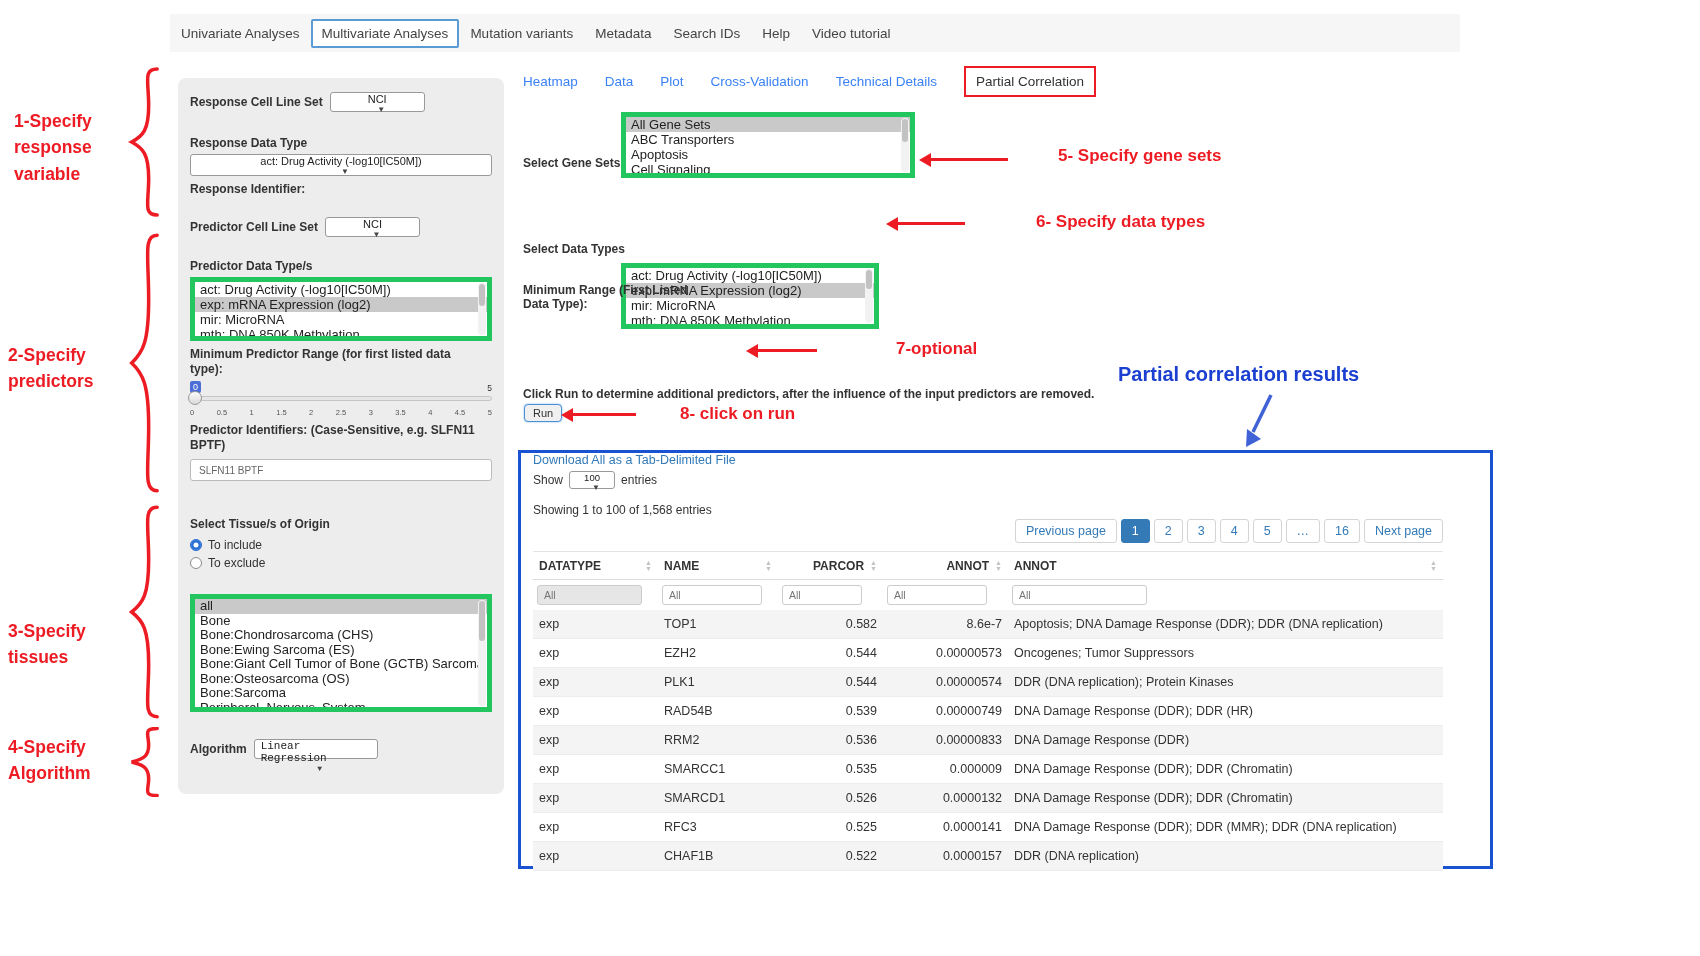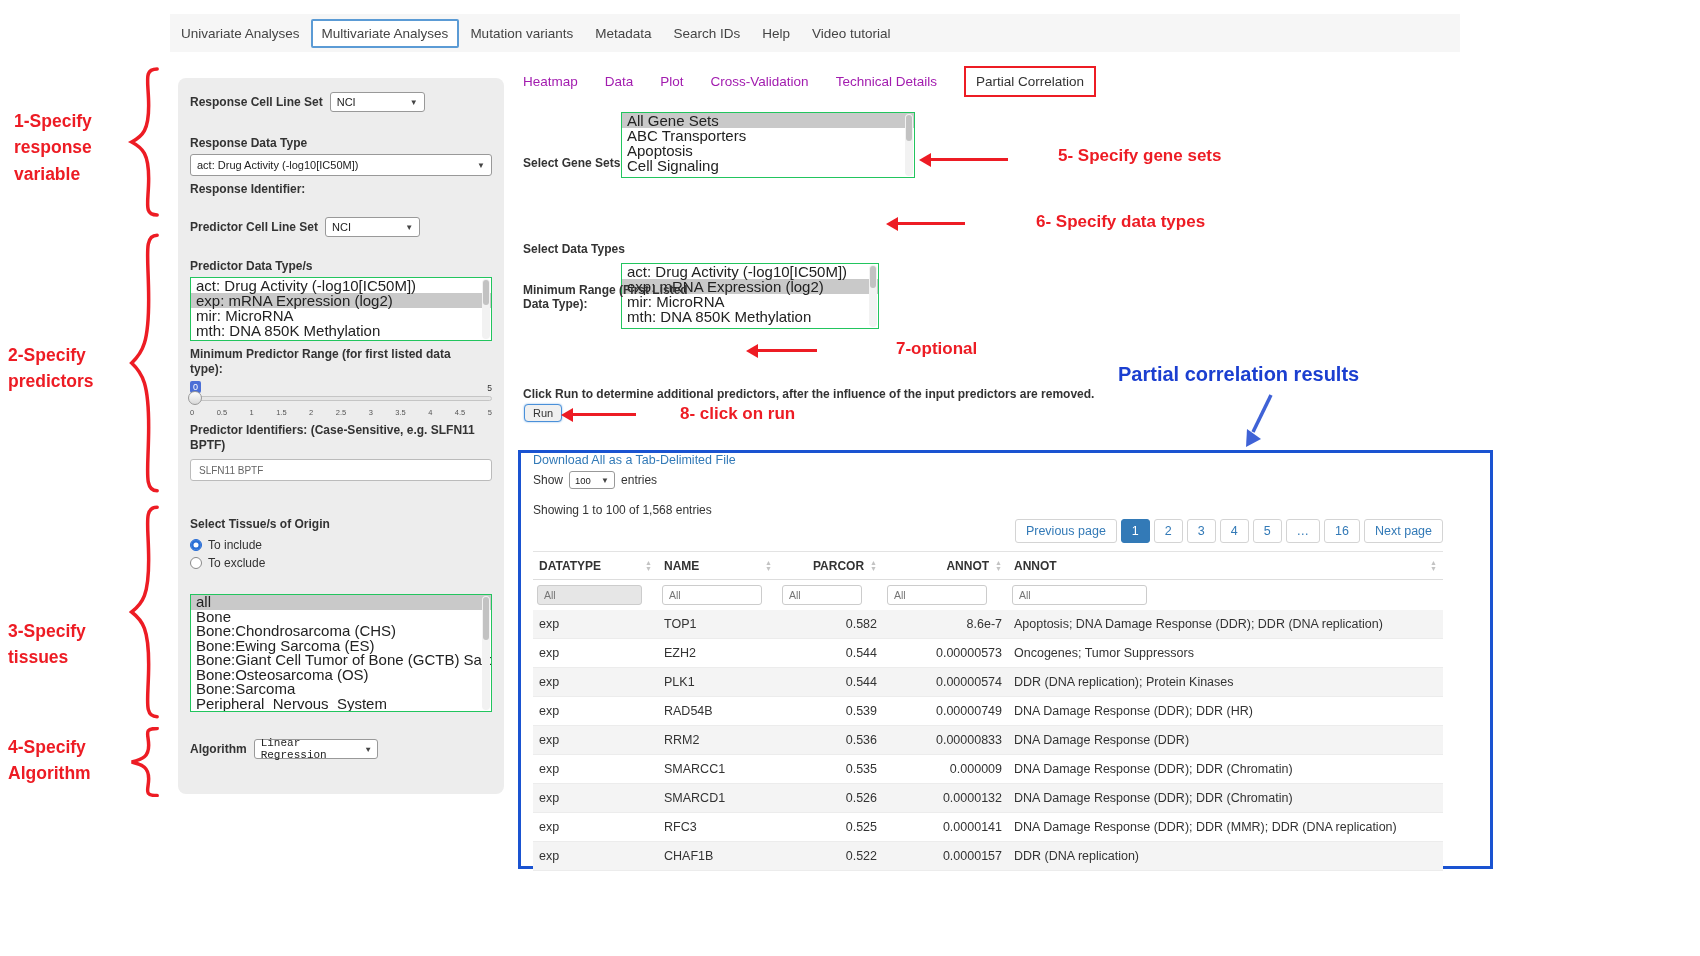--- a/index.html
+++ b/index.html
@@ -17,28 +17,28 @@
   .brace { position:absolute; }
   .red-note { position:absolute; color:#ed1c24; font-weight:bold; font-size:17px; white-space:nowrap; }
   .r-arrow { position:absolute; height:3px; background:#ed1c24; }
   .r-arrow::before { content:""; position:absolute; left:-11px; top:-5.5px; width:0; height:0;
       border-right:12px solid #ed1c24; border-top:7px solid transparent; border-bottom:7px solid transparent; }
 
   
   .sidebar { position:absolute; left:178px; top:62px; width:326px; height:716px; background:#ededed; border-radius:8px; padding:14px 12px; font-size:12px;margin-top:16px; }
   .lbl { font-weight:bold; color:#333; font-size:12px; line-height:1.25; display:block; }
   .row-inline { display:flex; align-items:center; gap:7px; }
-  .select { background:#fff; border:1px solid #999; border-radius:3px; height:20px; display:inline-flex; align-items:center; justify-content:space-between; padding:0 6px; font-size:11px; color:#222; cursor:pointer; }
+  .select { background:#fff; border:1px solid #999; border-radius:3px; height:20px; display:inline-flex; align-items:center; justify-content:space-between; padding:0 6px; font-size:11px; color:#222; cursor:pointer;flex-direction:column; }
   .select .caret { margin-left:8px; font-size:8px; color:#444; }
   .select.full { width:100%; height:22px; }
   .select.sm { width:95px; }
   .select.alg { width:124px;font-family:Liberation Mono, monospace; }
   .select.xs { height:18px; font-size:9.5px; padding:0 5px; width:46px; }
   .text-input { background:#fff; border:1px solid #bbb; border-radius:3px; height:22px; width:100%; font-size:10px; color:#666; padding:0 8px; font-family:"Liberation Sans", sans-serif; }
-  .listbox { background:#fff; border:1px solid #22c55e; position:relative; overflow:hidden; font-size:15px; color:#222; }
+  .listbox { background:#fff; border:5px solid #22c55e; position:relative; overflow:hidden; font-size:13px; color:#222; }
   .listbox .opt { line-height:15px; padding:0 5px; white-space:nowrap; cursor:pointer; }
   .listbox.dense .opt { line-height:14.5px; }
   .listbox .opt.sel { background:#c9c9c9; }
   .sbar { position:absolute; right:1px; top:1px; bottom:1px; width:8px; background:#f2f2f2; border-radius:4px; }
   .sbar .thumb { position:absolute; top:1px; left:1px; width:6px; height:42%; background:#c2c2c2; border-radius:3px; }
 
   
   .slider { position:relative; height:36px; }
   .slider-badge { position:absolute; left:0; top:0; background:#4b6fd6; color:#fff; font-size:9px; line-height:12px; padding:0 3px; border-radius:2px; }
   .slider-max { position:absolute; right:0; top:2px; font-size:8.5px; color:#333; }
@@ -47,21 +47,21 @@
   .slider-ticks { position:absolute; left:0; right:0; top:27px; display:flex; justify-content:space-between; font-size:7.5px; color:#555; }
 
   
   .radio-row { display:flex; align-items:center; gap:6px; margin-top:4px; cursor:pointer; }
   .radio { width:12px; height:12px; border-radius:50%; border:1px solid #8a8a8a; background:#fff; display:inline-block; flex:0 0 auto; }
   .radio.checked { border:1px solid #2a6fd6; background:#2a6fd6; box-shadow:inset 0 0 0 2.5px #2a6fd6, inset 0 0 0 6px #fff; }
   .radio-label { font-size:12px; color:#333; }
 
   
   .main-tabs { position:absolute; left:523px; top:66px; display:flex; align-items:center; gap:27px; font-size:13.5px; }
-  .main-tab { color:#a21caf; cursor:pointer; white-space:nowrap; }
+  .main-tab { color:#3b82f6; cursor:pointer; white-space:nowrap; }
   .main-tab.active { color:#333; border:2.5px solid #ed1c24; padding:6px 10px; }
 
   .fld-lbl { position:absolute; font-weight:bold; font-size:12px; color:#333; }
   .instr { position:absolute; font-weight:bold; font-size:12px; color:#333; }
   .run-btn { position:absolute; font-size:11px; color:#333; background:#f0f0f0; border:1px solid #4a90d9; border-radius:4px; padding:2px 8px; box-shadow:0 0 2px #7fb3e8; cursor:pointer; font-family:"Liberation Sans", sans-serif; }
 
   
   .results-title { position:absolute; left:1118px; top:363px; font-size:20px; font-weight:bold; color:#1b3fd0; }
   .results-box { position:absolute; left:518px; top:450px; width:975px; height:419px; border:3px solid #1a53d1; background:#fff; padding:0 12px; }
   .dl-link { color:#337ab7; font-size:12.5px; cursor:pointer; width:fit-content; }

